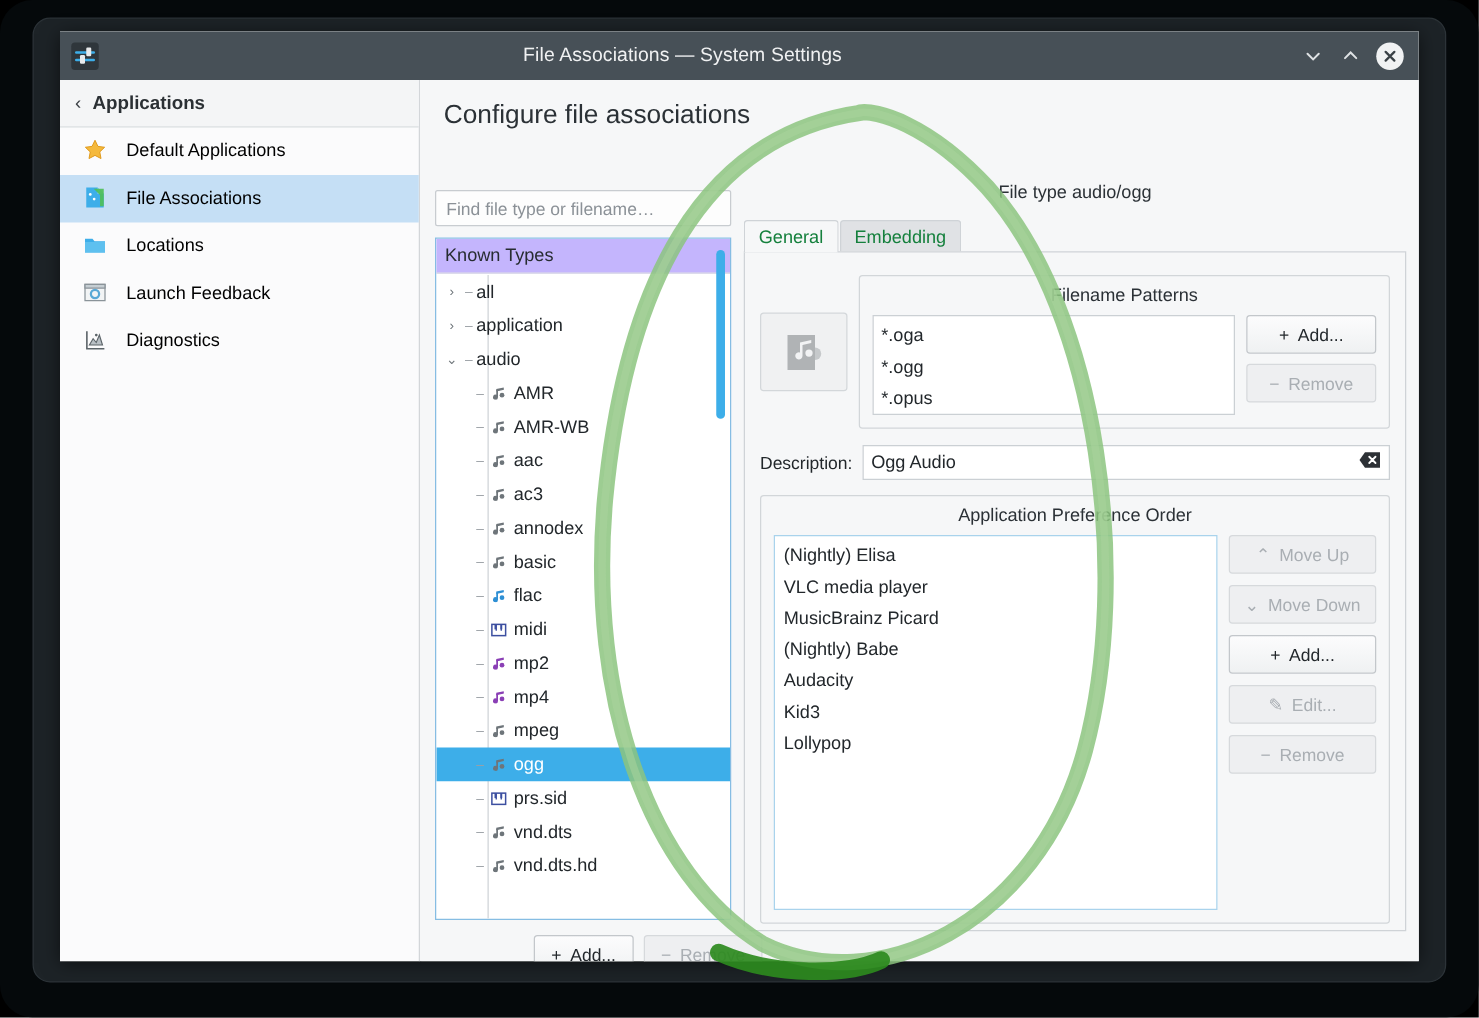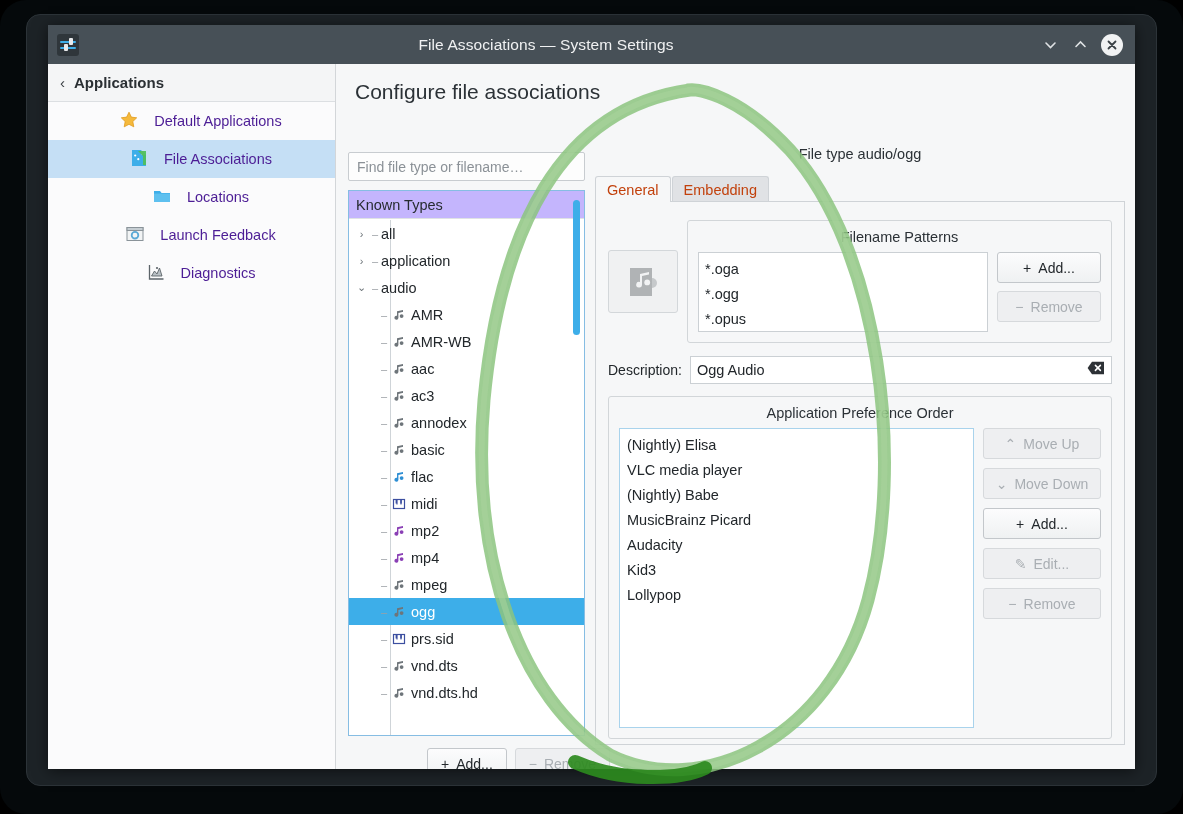--- a/index.html
+++ b/index.html
@@ -67,21 +67,21 @@
   }
   #side-head {
     height:38px; display:flex; align-items:center;
     background:#f4f5f6; border-bottom:1px solid #dcdfe2;
     padding-left:12px;
   }
   #side-head .chev { color:#3b4045; font-size:15px; margin-right:9px; line-height:1; }
   #side-head .txt { font-weight:bold; font-size:15px; color:#2b3034; }
   .side-item {
     height:38px; display:flex; align-items:center; padding-left:18px;
-    font-size:14.5px; color:#4c1d95; cursor:default;justify-content:center;
+    font-size:14.5px; color:#000000; cursor:default;
   }
   .side-item.sel { background:#c5dff5; }
   .side-item .ico { width:22px; height:22px; margin-right:13px; flex:0 0 auto; position:relative; }
   
   #main {
     position:absolute; left:289px; top:39px; width:834px; height:705px;
     background:#f6f7f8;
   }
   #page-title { position:absolute; left:18px; top:16px; font-size:21px; color:#2b3136; }
   
@@ -126,21 +126,21 @@
     white-space:nowrap;
   }
   .btn.dis { color:#a9aeb3; background:#eeeff1; border-color:#d6d9dc; }
   .btn .g { font-size:14px; line-height:1; }
   
   #detail { position:absolute; left:258px; top:80px; width:530px; height:600px; }
   #ftype-label { text-align:center; font-size:14.5px; color:#2b3136; margin-top:2px; }
   #tabs { display:flex; align-items:flex-end; margin-top:13px; height:27px; position:relative; }
   .tab {
     height:26px; padding:0 11px; display:flex; align-items:center;
-    font-size:14.5px; color:#c2410c; cursor:default;
+    font-size:14.5px; color:#15803d; cursor:default;
     border:1px solid #cfd3d7; border-bottom:none;
     border-top-left-radius:3px; border-top-right-radius:3px;
   }
   .tab.active { background:#f6f7f8; border-color:#cfd3d7; position:relative; z-index:3; }
   .tab.inactive { background:#e0e2e5; border-color:#cfd3d7; margin-left:1px;margin-top:16px; }
   #tab-panel {
     position:relative; top:-1px; border:1px solid #cfd3d7; background:#f6f7f8;
     padding:18px 12px 12px 12px; height:544px;
   }
   .groupbox { border:1px solid #d2d6d9; border-radius:3px; padding:8px 10px 10px 10px; position:relative; }
@@ -537,22 +537,22 @@
             </span>
           </div>
         </div>
 
         <div class="groupbox" id="apo-group">
           <div class="gtitle">Application Preference Order</div>
           <div id="apo-inner">
             <div id="apo-list">
                 <div>(Nightly) Elisa</div>
                 <div>VLC media player</div>
+                <div>MusicBrainz Picard</div>
                 <div>(Nightly) Babe</div>
-                <div>MusicBrainz Picard</div>
                 <div>Audacity</div>
                 <div>Kid3</div>
                 <div>Lollypop</div>
               </div>
             <div id="apo-btns">
                 <div class="btn dis">
                   <span class="g">⌃</span>
                   <span>Move Up</span>
                 </div>
                 <div class="btn dis">

